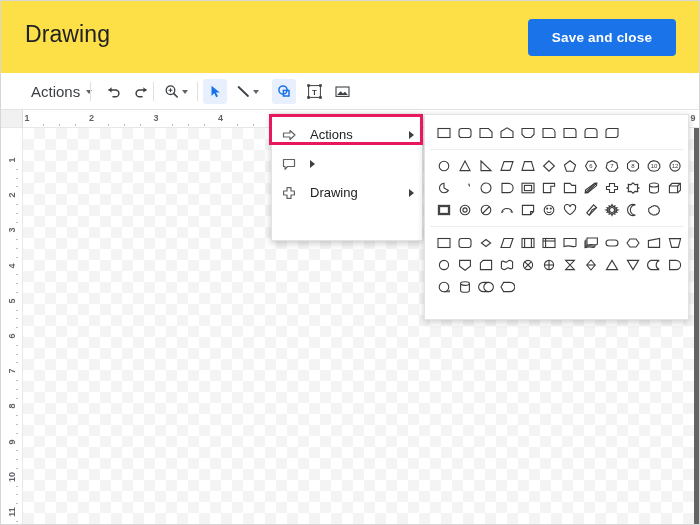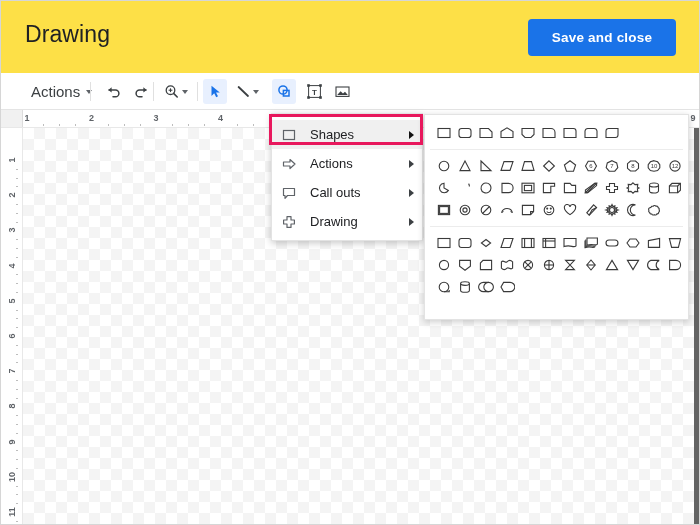--- a/index.html
+++ b/index.html
@@ -363,45 +363,35 @@
       <div class="rv-tick rv-minor" style="top: 375.2px;"></div>
       <div class="rv-num" style="top: 384px;">11</div>
       <div class="rv-tick rv-minor" style="top: 392.8px;"></div>
     </div>
 
   <div id="canvas"></div>
   <div id="scroll-strip"></div>
   <div id="scroll-thumb"></div>
 
   <div id="shape-menu">
-      <div class="menu-row selected">
-        <span class="menu-ico">
-          <svg width="14" height="14" viewBox="0 0 14 14">
-            <rect x="1.5" y="2.5" width="11" height="9" fill="none" stroke="#5f6368" stroke-width="1.2"></rect>
-          </svg>
-        </span>
-        <span class="menu-label">Shapes</span>
-        <span class="submenu-arrow"></span>
-      </div>
       <div class="menu-row">
         <span class="menu-ico">
           <svg width="15" height="14" viewBox="0 0 15 14">
             <path d="M1.5 5 H8 V2.5 L13 7 L8 11.5 V9 H1.5 Z" fill="none" stroke="#5f6368" stroke-width="1.2" stroke-linejoin="round"></path>
           </svg>
         </span>
         <span class="menu-label">Actions</span>
         <span class="submenu-arrow"></span>
       </div>
       <div class="menu-row">
         <span class="menu-ico">
           <svg width="14" height="14" viewBox="0 0 14 14">
             <path d="M1.5 2.5 H12.5 V9.5 H5.5 L3 12.3 V9.5 H1.5 Z" fill="none" stroke="#5f6368" stroke-width="1.2" stroke-linejoin="round"></path>
           </svg>
         </span>
-        <span class="menu-label">Call outs</span>
         <span class="submenu-arrow"></span>
       </div>
       <div class="menu-row">
         <span class="menu-ico">
           <svg width="14" height="14" viewBox="0 0 14 14">
             <path d="M5 1.6 H9 V5 H12.4 V9 H9 V12.4 H5 V9 H1.6 V5 H5 Z" fill="none" stroke="#5f6368" stroke-width="1.2" stroke-linejoin="round"></path>
           </svg>
         </span>
         <span class="menu-label">Drawing</span>
         <span class="submenu-arrow"></span>

